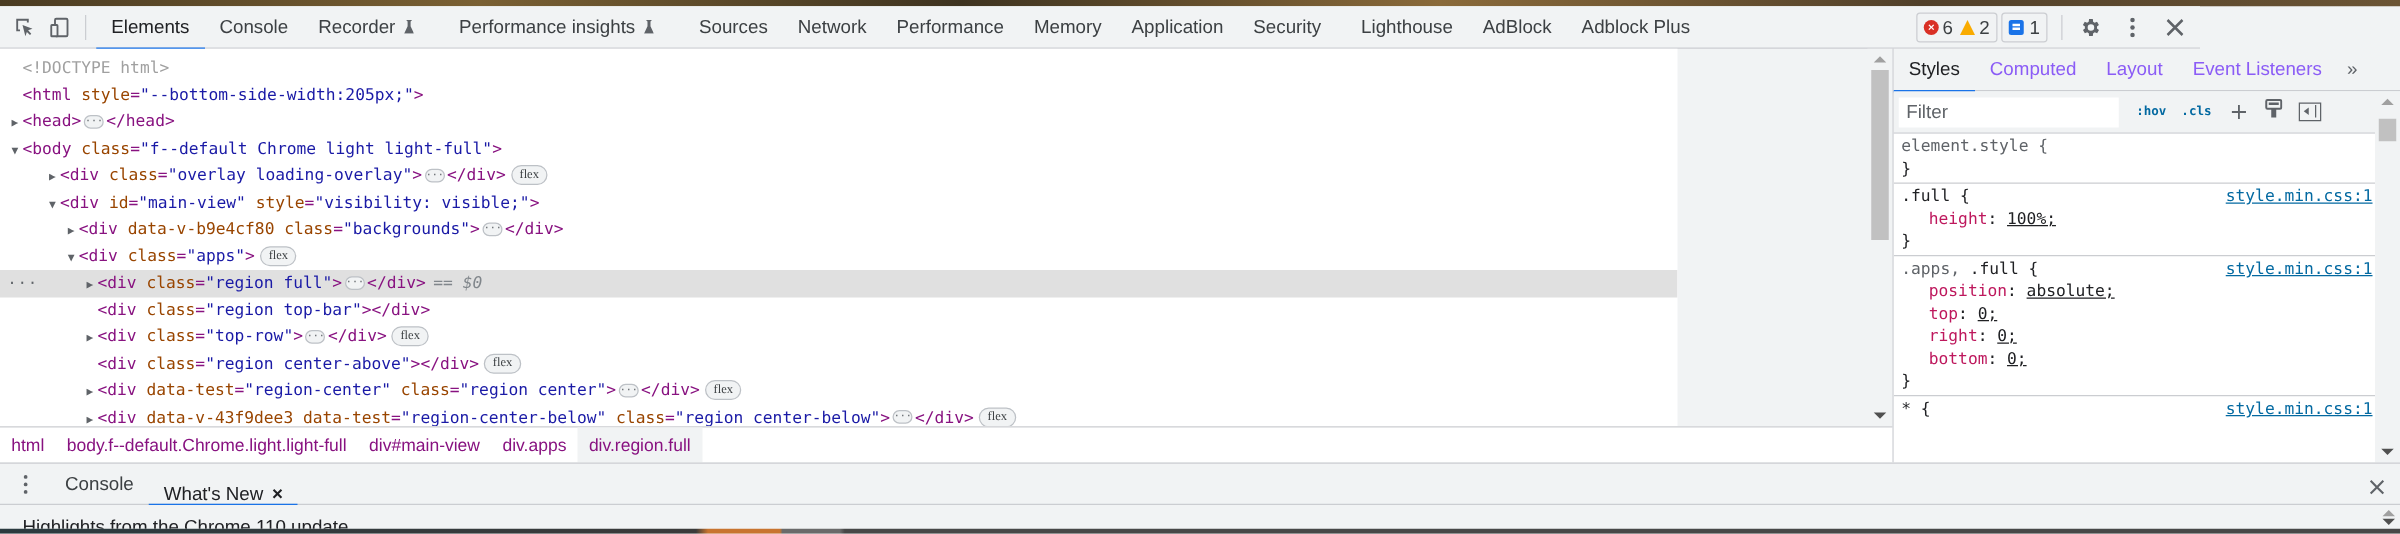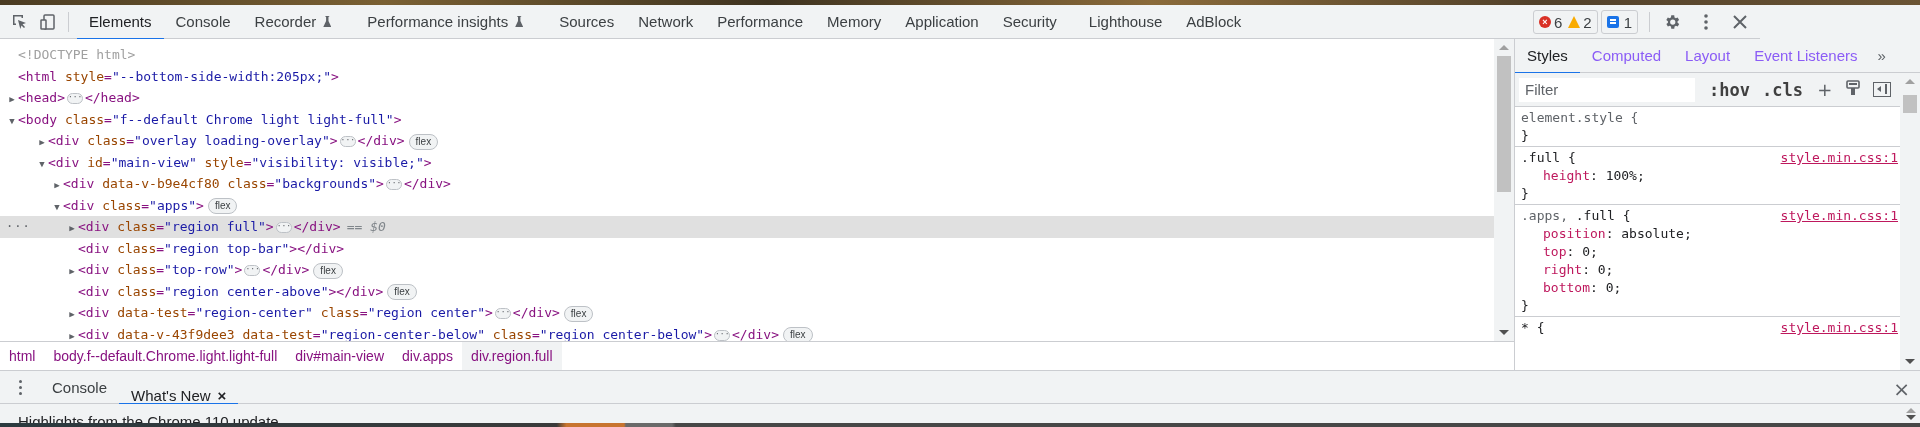--- a/index.html
+++ b/index.html
@@ -22,30 +22,30 @@
   .tb-right { position: absolute; right: 0; top: 0; height: 34px; display: flex; align-items: center; }
   .badge { height: 24px; border: 1px solid #cbcdd1; border-radius: 3px; display: flex; align-items: center; padding: 0 5px; font-family: "Liberation Sans", sans-serif; font-size: 15px; color: #3c4043; margin-right: 3px; background: #f1f3f4; }
   .err-dot { width: 12px; height: 12px; border-radius: 50%; background: #d93025; color: #fff; font-size: 9px; line-height: 12px; text-align: center; margin-right: 3px; font-weight: bold; }
   .warn-tri { width: 0; height: 0; border-left: 6px solid transparent; border-right: 6px solid transparent; border-bottom: 12px solid #f9ab00; margin: 0 3px 0 6px; }
   .msg-ico { width: 12px; height: 12px; border-radius: 2px; background: #1a73e8; margin-right: 5px; position: relative; }
   .msg-ico::before { content: ""; position: absolute; left: 3px; top: 3px; width: 6px; height: 1.5px; background: #fff; box-shadow: 0 3px 0 #fff; }
   .r-sep { width: 1px; height: 20px; background: #cbcdd1; margin: 0 8px; }
   .r-icon { width: 28px; height: 28px; display: flex; align-items: center; justify-content: center; color: #5f6368; font-size: 18px; }
 
   
-  .elements { position: absolute; left: 0; top: 39px; width: 1494px; height: 302px; background: #fff; overflow: hidden; }
+  .elements { position: absolute; left: 0; top: 39px; width: 1342px; height: 302px; background: #fff; overflow: hidden; }
   .dom-line { height: 21.5px; line-height: 21.5px; white-space: nowrap; position: relative; font-family: "DejaVu Sans Mono", "Liberation Mono", monospace; font-size: 13px; }
   .dom-line.selected { background: #e0e0e0; }
   .tri { display: inline-block; width: 12px; color: #5f6368; font-size: 9px; text-align: center; }
   .tag { color: #881280; }
   .attr { color: #994500; }
   .val { color: #1a1aa6; }
   .doctype { color: #a0a0a0; }
   .ellip { display: inline-block; width: 16px; height: 11px; border: 1px solid #bdc1c6; border-radius: 6px; background: #f1f3f4; font-size: 8px; line-height: 7px; text-align: center; color: #5f6368; vertical-align: middle; margin: 0 2px; }
-  .flex-badge { display: inline-block; font-size: 10px; font-family: Liberation Sans, sans-serif; border: 1px solid #bdc1c6; border-radius: 8px; padding: 0 6px; line-height: 14px; background: #f1f3f4; color: #3c4043; margin-left: 4px; vertical-align: middle; }
+  .flex-badge { display: inline-block; font-size: 10px; font-family: Liberation Serif, serif; border: 1px solid #bdc1c6; border-radius: 8px; padding: 0 6px; line-height: 14px; background: #f1f3f4; color: #3c4043; margin-left: 4px; vertical-align: middle; }
   .dollar0 { color: #80868b; font-style: italic; margin-left: 6px; }
   .row-dots { position: absolute; left: 6px; top: 0; color: #5f6368; font-size: 12px; letter-spacing: 1px; }
 
   .el-scroll { position: absolute; left: 1494px; top: 39px; width: 20px; height: 302px; background: #f1f3f4; }
   .el-scroll .thumb { position: absolute; left: 3px; top: 17px; width: 14px; height: 136px; background: #c1c1c1; }
   .scroll-arrow-up, .scroll-arrow-down { position: absolute; left: 5px; width: 0; height: 0; border-left: 5px solid transparent; border-right: 5px solid transparent; }
   .scroll-arrow-up { top: 6px; border-bottom: 5px solid #a0a0a0; }
   .scroll-arrow-down { bottom: 6px; border-top: 5px solid #505050; }
 
   .breadcrumbs { position: absolute; left: 0; top: 341px; width: 1514px; height: 29px; background: #fff; border-top: 1px solid #cbcdd1; display: flex; align-items: center; font-family: "Liberation Sans", sans-serif; font-size: 14px; }
@@ -58,35 +58,35 @@
   
   .styles-tabs { position: absolute; left: 1515px; top: 39px; width: 405px; height: 34px; background: #f1f3f4; border-bottom: 1px solid #cbcdd1; display: flex; align-items: center; padding-left: 0; }
   .stab { height: 34px; display: flex; align-items: center; padding: 0 12px; font-family: "Liberation Sans", sans-serif; font-size: 15px; color: #8b5cf6; position: relative; white-space: nowrap; cursor: pointer; }
   .stab.active { color: #202124; }
   .stab.active::after { content: ""; position: absolute; left: 0; right: 0; bottom: -1px; height: 2px; background: #1a73e8; }
   .stab.more { color: #5f6368; padding: 0 8px; }
 
   .filter-bar { position: absolute; left: 1515px; top: 73px; width: 385px; height: 34px; background: #f1f3f4; border-bottom: 1px solid #cbcdd1; display: flex; align-items: center; }
   .filter-input { margin-left: 4px; width: 176px; height: 24px; border: none; background: #fff; font-family: "Liberation Sans", sans-serif; font-size: 15px; padding-left: 6px; color: #202124; outline: none; }
   .filter-input::placeholder { color: #5f6368; }
-  .fb-btn { font-family: "DejaVu Sans Mono", monospace; font-size: 17px; font-weight: bold; color: #404040; margin-left: 12px; cursor: pointer; }
+  .fb-btn { font-family: "DejaVu Sans Mono", monospace; font-size: 10px; font-weight: bold; color: #0369a1; margin-left: 12px; cursor: pointer; }
   .fb-icon { margin-left: 12px; color: #5f6368; font-size: 18px; width: 20px; text-align: center; cursor: pointer; }
   .sidebar-toggle { margin-left: 10px; width: 18px; height: 15px; border: 1.5px solid #5f6368; position: relative; }
   .sidebar-toggle::before { content: ""; position: absolute; left: 3px; top: 3px; border-top: 3.5px solid transparent; border-bottom: 3.5px solid transparent; border-right: 4px solid #5f6368; }
   .sidebar-toggle::after { content: ""; position: absolute; right: 3px; top: 1px; width: 1.5px; height: 10px; background: #5f6368; }
 
   .rules { position: absolute; left: 1515px; top: 107px; width: 385px; height: 263px; background: #fff; overflow: hidden; }
   .rule { border-bottom: 1px solid #cbcdd1; padding: 2px 0 1px 6px; position: relative; font-family: "DejaVu Sans Mono", "Liberation Mono", monospace; font-size: 13px; }
   .rule-line { height: 18px; line-height: 18px; white-space: nowrap; }
   .selector { color: #202124; }
   .selector.dim { color: #5f6368; }
   .prop { padding-left: 22px; }
   .pname { color: #be185d; }
-  .pval { color: #202124; }
-  .src { position: absolute; right: 2px; top: 2px; color: #be185d; text-decoration: underline; line-height: 18px; cursor: pointer; }
+  .pval { color: #202124; text-decoration: underline; }
+  .src { position: absolute; right: 2px; top: 2px; color: #0369a1; text-decoration: underline; line-height: 18px; cursor: pointer; }
 
   .st-scroll { position: absolute; left: 1900px; top: 73px; width: 20px; height: 297px; background: #f1f3f4; }
   .st-scroll .thumb { position: absolute; left: 3px; top: 22px; width: 14px; height: 18px; background: #c1c1c1; }
 
   
   .drawer-tabs { position: absolute; left: 0; top: 370px; width: 1920px; height: 34px; background: #f1f3f4; border-top: 1px solid #cbcdd1; border-bottom: 1px solid #cbcdd1; display: flex; align-items: center; }
   .kebab { width: 40px; display: flex; flex-direction: column; align-items: center; gap: 3px; }
   .kebab span { width: 3px; height: 3px; border-radius: 50%; background: #5f6368; }
   .dtab { height: 34px; display: flex; align-items: center; padding: 0 12px; font-family: "Liberation Sans", sans-serif; font-size: 15px; color: #3c4043; position: relative; cursor: pointer; }
   .dtab.active { color: #202124; align-items: flex-end; }
@@ -150,20 +150,23 @@
     </div>
   <div class="tab">
       <span>Security</span>
     </div>
   <div class="tab" style="margin-left:8px">
       <span>Lighthouse</span>
     </div>
   <div class="tab">
       <span>AdBlock</span>
     </div>
+  <div class="tab">
+      <span>Adblock Plus</span>
+    </div>
 
   <div class="tb-right">
     <div class="badge">
       <span class="err-dot">×</span>
       <span>6</span>
       <span class="warn-tri"></span>
       <span>2</span>
     </div>
     <div class="badge">
       <span class="msg-ico"></span>

